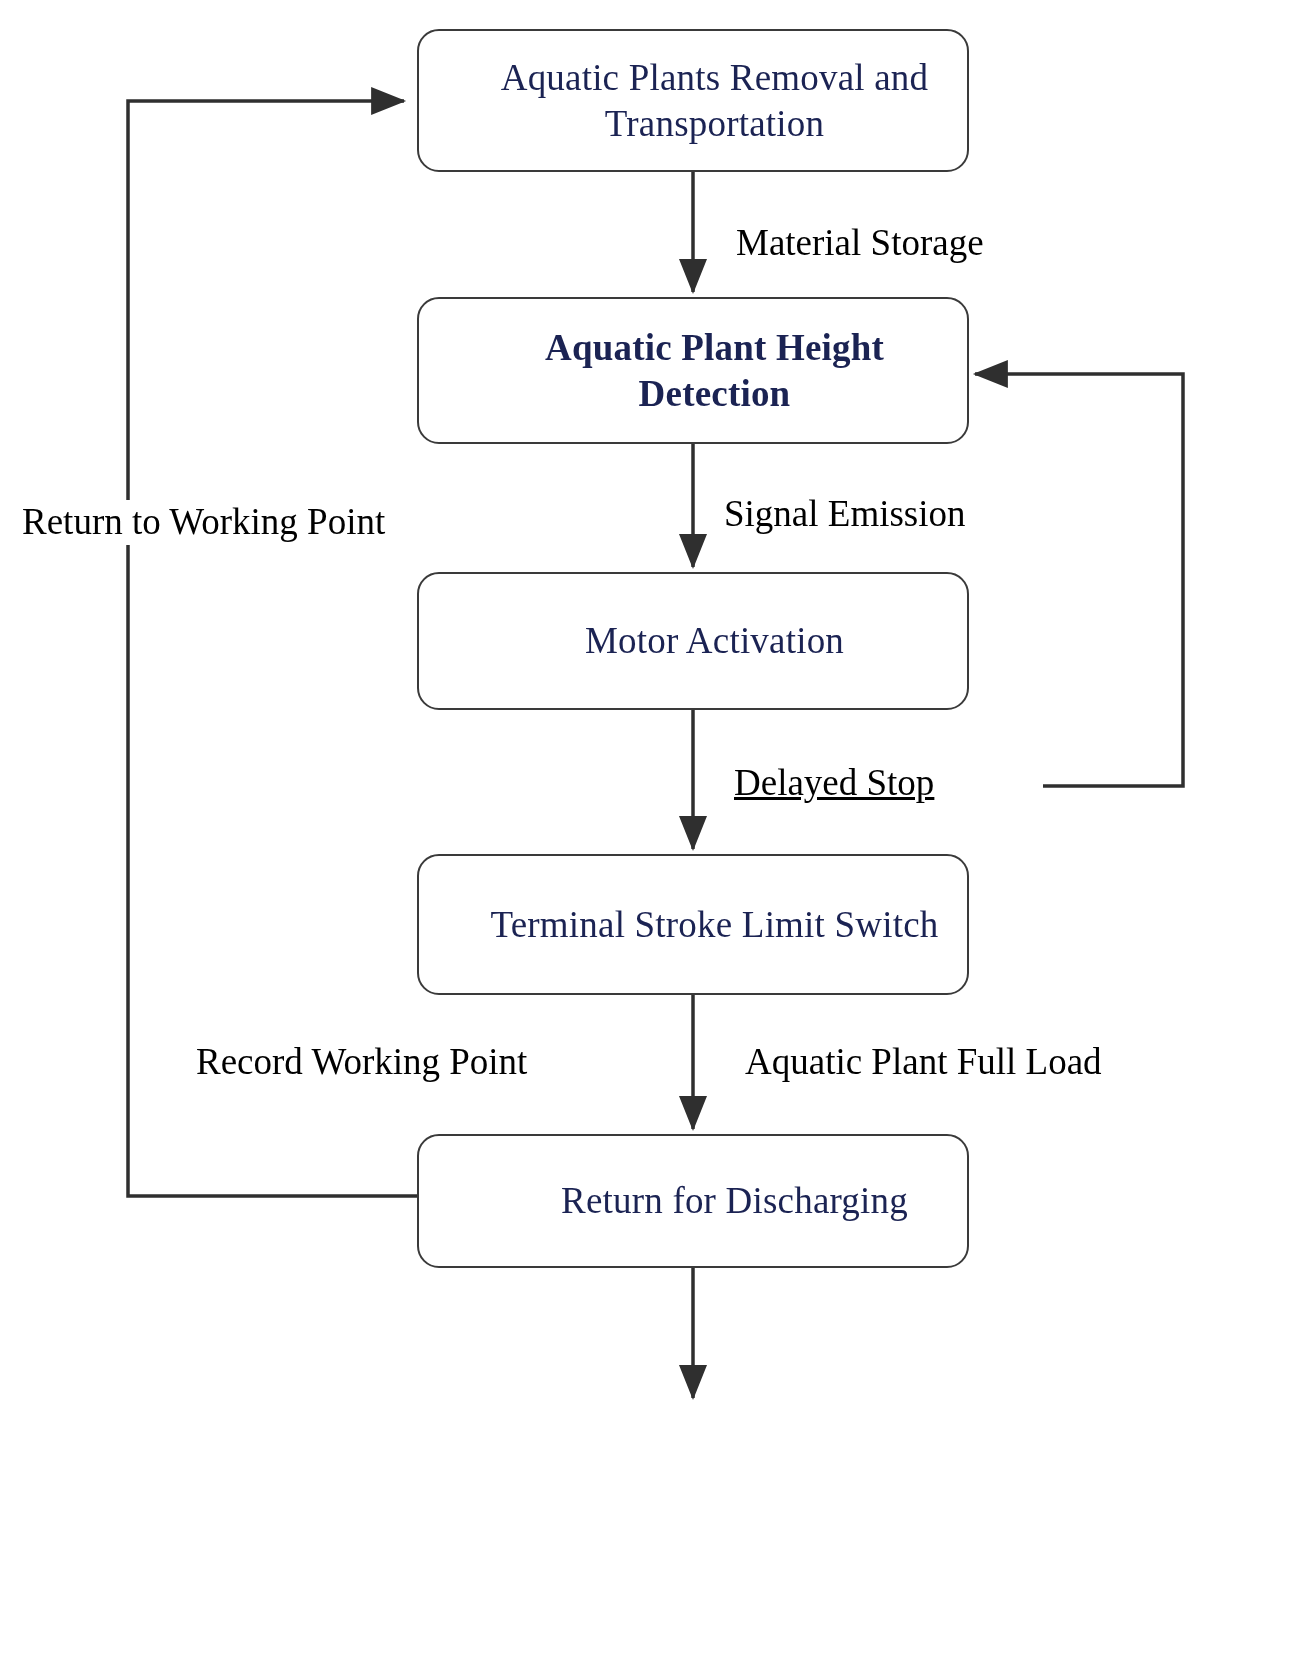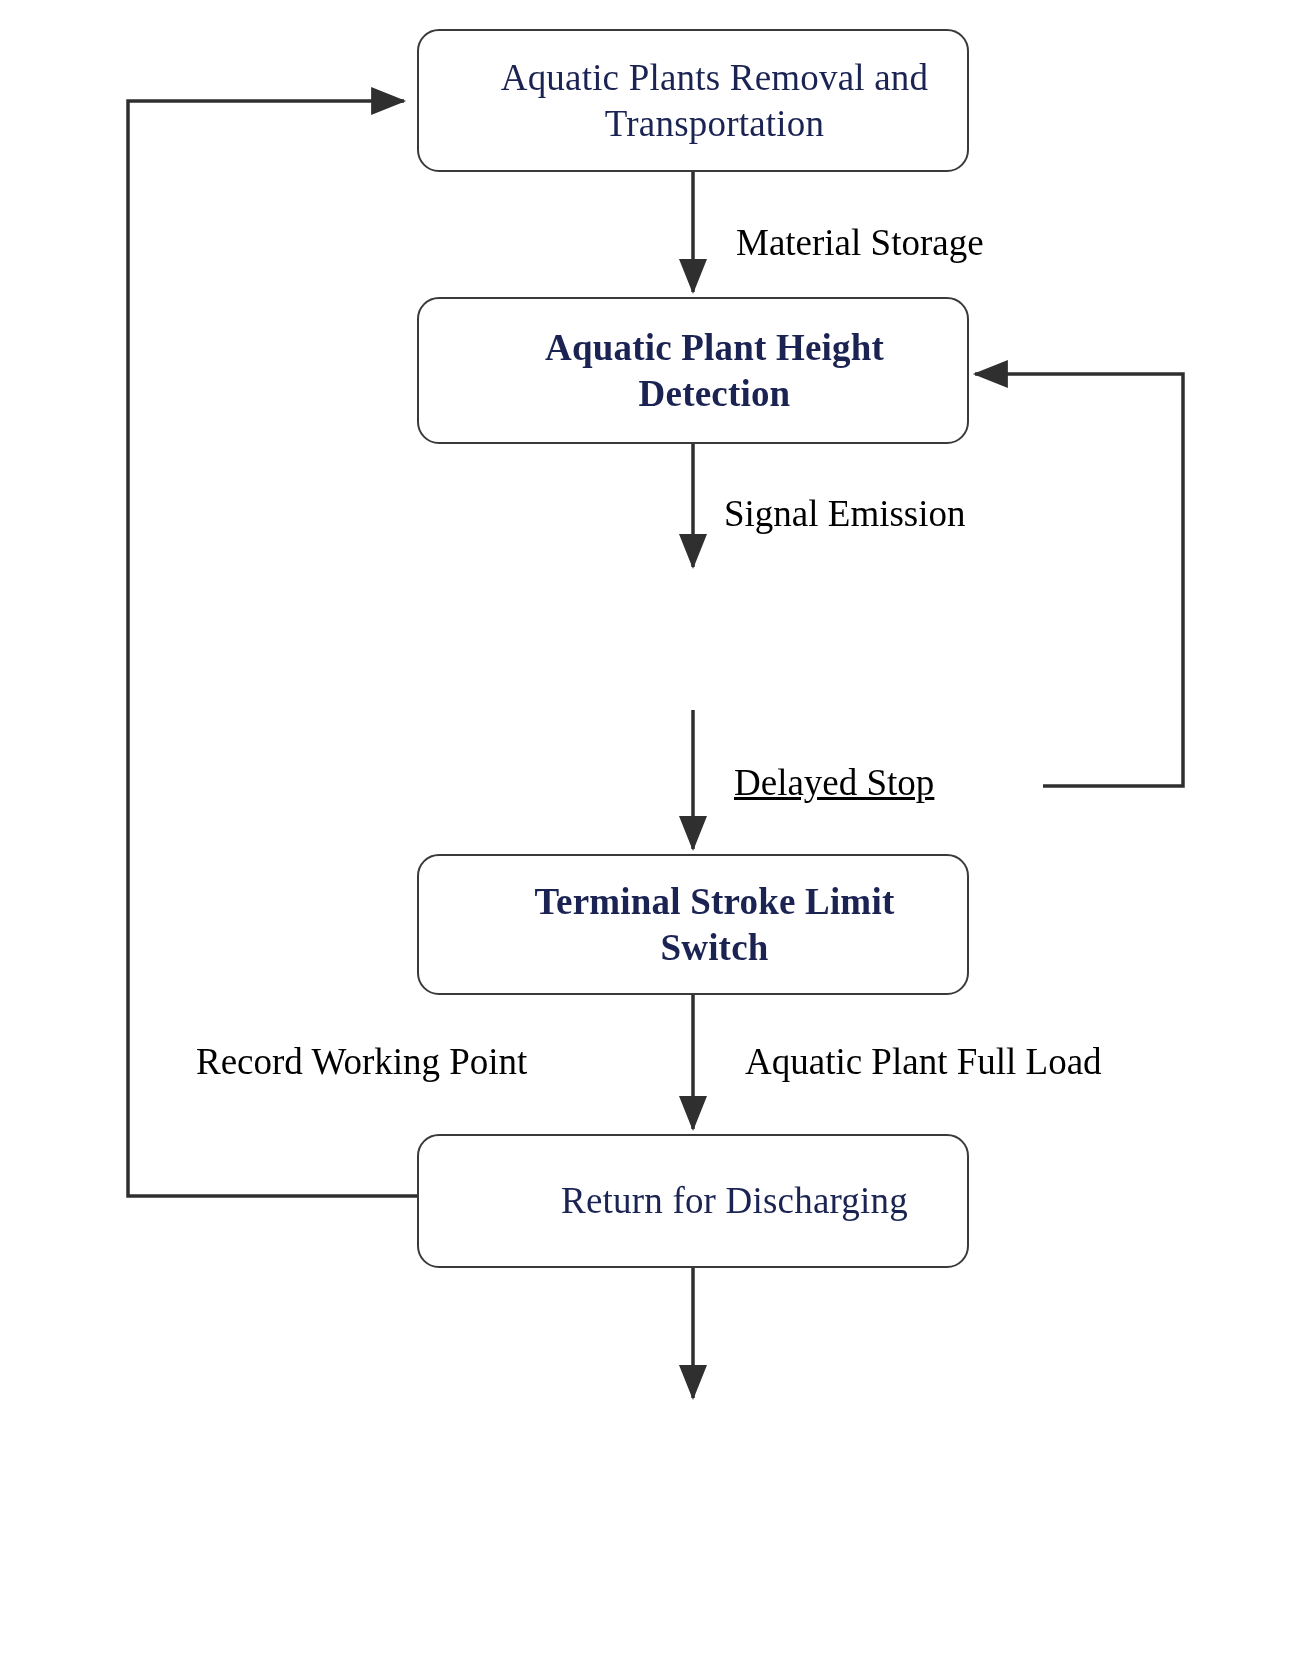--- a/index.html
+++ b/index.html
@@ -77,34 +77,38 @@
   </svg>
 
   <div class="node" style="left:417px; top:29px; width:552px; height:143px;">
     <span>Aquatic Plants Removal and Transportation</span>
   </div>
 
   <div class="node" style="left:417px; top:297px; width:552px; height:147px;font-weight:bold;">
     <span>Aquatic Plant Height Detection</span>
   </div>
 
+  <div class="node" style="left:417px; top:572px; width:552px; height:138px;">
+    <span>Motor Activation</span>
+  </div>
 
-  <div class="node" style="left:417px; top:854px; width:552px; height:141px;font-weight:bold;">
+  <div class="node" style="left:417px; top:854px; width:552px; height:141px;">
     <span>Terminal Stroke Limit Switch</span>
   </div>
 
   <div class="node" style="left:417px; top:1134px; width:552px; height:134px;padding-left:40px;">
     <span>Return for Discharging</span>
   </div>
 
 
   <div class="edge-label" style="left:730px; top:221px;">Material Storage</div>
 
   <div class="edge-label" style="left:718px; top:492px;">Signal Emission</div>
 
   <div class="edge-label" style="left:728px; top:761px;text-decoration:underline;">Delayed Stop</div>
 
   <div class="edge-label" style="left:190px; top:1040px;">Record Working Point</div>
 
   <div class="edge-label" style="left:739px; top:1040px;">Aquatic Plant Full Load</div>
 
+  <div class="edge-label" style="left:16px; top:500px;">Return to Working Point</div>
 
 </div>
 
 </body></html>

